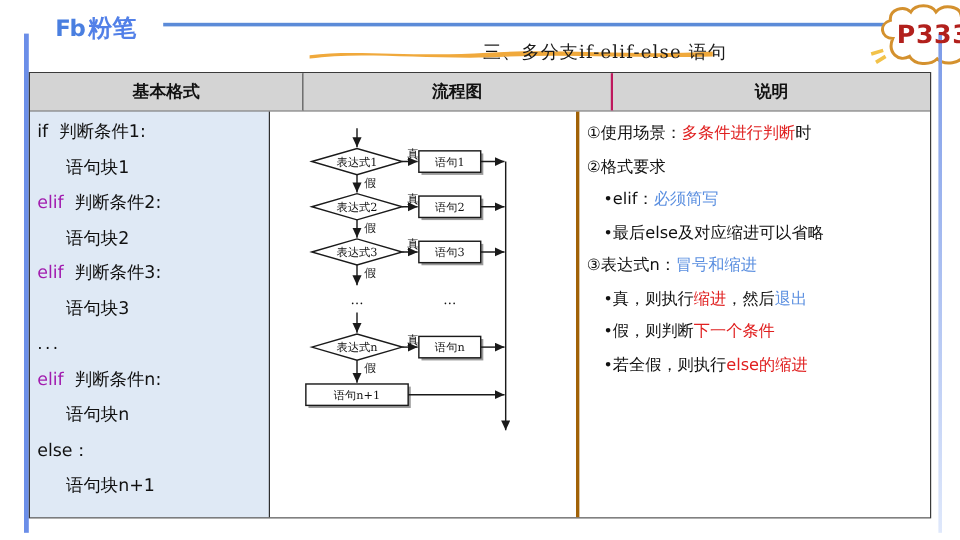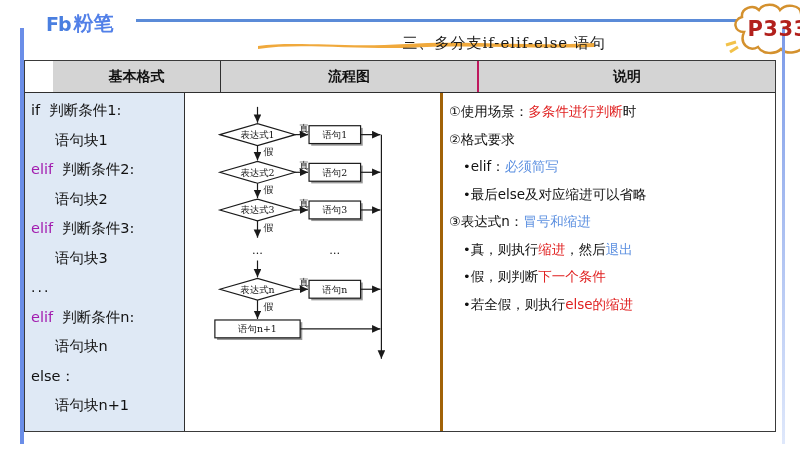--- a/index.html
+++ b/index.html
@@ -41,26 +41,26 @@
     background:linear-gradient(to bottom,#7b9ae8,#dfe8fb);}
   
   .tbl{position:absolute;left:24px;top:60px;width:752px;height:372px;
     border:1px solid #3a3a3a;box-sizing:border-box;display:flex;flex-direction:column;}
   .thead{display:flex;height:31px;border-bottom:1px solid #2f2f2f;}
   .th{
     display:flex;align-items:center;justify-content:center;
     background:#d4d4d4;color:#111;font-size:14px;font-weight:bold;
     box-sizing:border-box;height:100%;
   }
-  .th.c1{width:168px;border-right:1px solid #2f2f2f;margin-left:28px;}
+  .th.c1{width:228px;border-right:1px solid #2f2f2f;}
   .th.c2{width:258px;border-right:2px solid #be185d;}
   .th.c3{flex:1;}
   .tbody{display:flex;flex:1;}
   .td{box-sizing:border-box;height:100%;position:relative;}
-  .td.c1{width:160px;border-right:1px solid #2f2f2f;background:#dfe9f5;padding:10px 0 0 6px;}
+  .td.c1{width:200px;border-right:1px solid #2f2f2f;background:#dfe9f5;padding:10px 0 0 6px;}
   .td.c2{width:258px;border-right:3px solid #a16207;background:#fff;}
   .td.c3{flex:1;background:#fff;padding:12px 0 0 6px;}
   
   .code-line{font-size:14.5px;color:#111;line-height:1;margin-bottom:15px;white-space:pre;}
   .code-line.ind{padding-left:24px;}
   .kw-elif{color:#a21caf;}
   .kw-plain{color:#111;}
   .dots{font-size:14px;color:#111;letter-spacing:2px;}
   
   .flow{position:absolute;left:0;top:0;width:258px;height:100%;}

